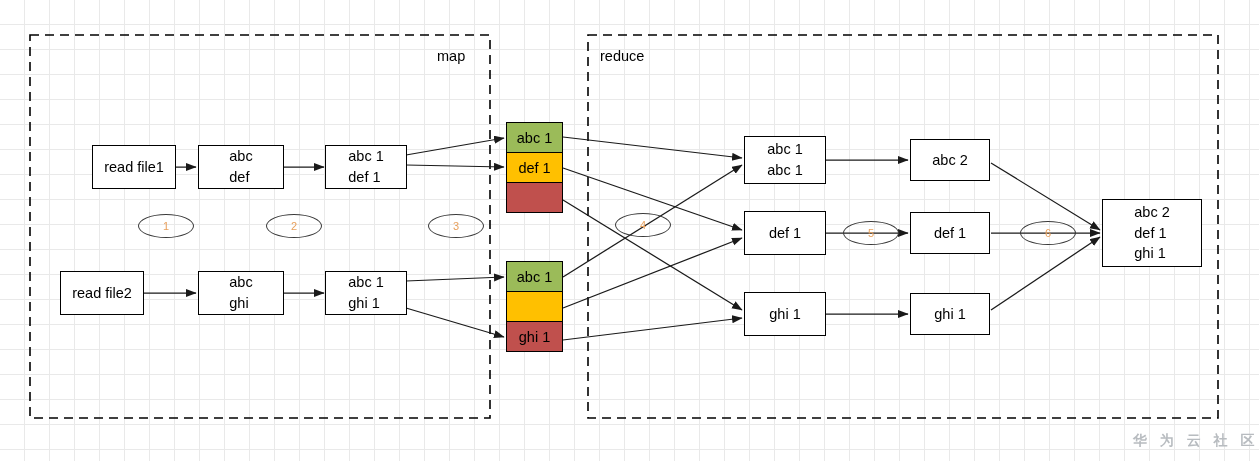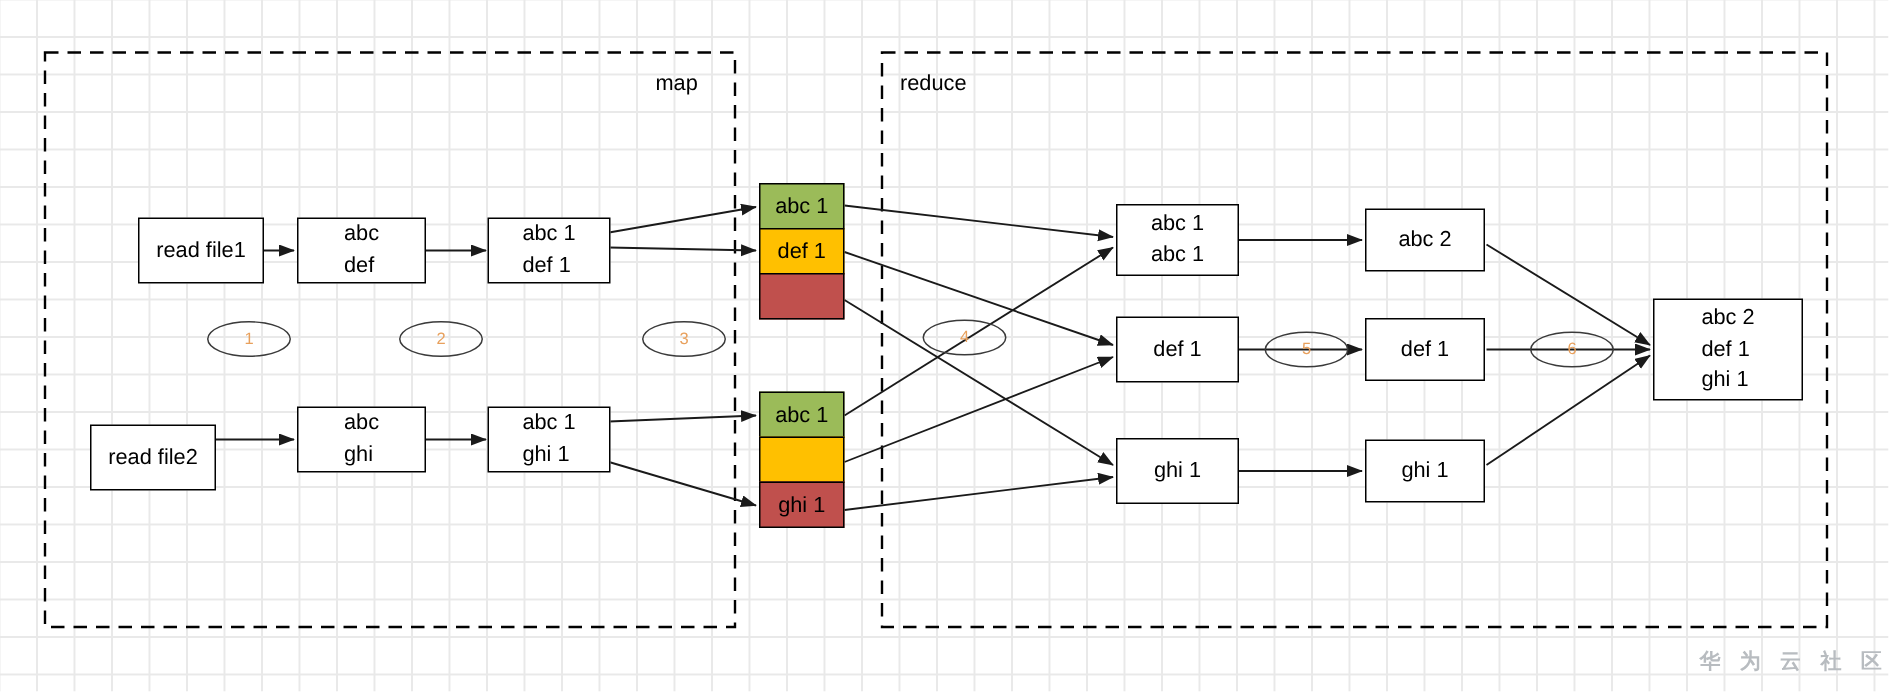--- a/index.html
+++ b/index.html
@@ -142,21 +142,21 @@
 
   <div class="group-label" style="left:437px; top:48px;">map</div>
   <div class="group-label" style="left:600px; top:48px;">reduce</div>
 
   <div class="node" style="left:60px; top:145px; width:84px; height:44px;margin-left:32px;">read file1</div>
   <div class="node" style="left:198px; top:145px; width:86px; height:44px;">abc
 def</div>
   <div class="node" style="left:325px; top:145px; width:82px; height:44px;">abc 1
 def 1</div>
 
-  <div class="node" style="left:60px; top:271px; width:84px; height:44px;margin-top:12px;">read file2</div>
+  <div class="node" style="left:60px; top:271px; width:84px; height:44px;">read file2</div>
   <div class="node" style="left:198px; top:271px; width:86px; height:44px;">abc
 ghi</div>
   <div class="node" style="left:325px; top:271px; width:82px; height:44px;">abc 1
 ghi 1</div>
 
   <div class="part" style="left:506px; top:122px; width:57px; height:31px; background:#9bbb59;">abc 1</div>
   <div class="part" style="left:506px; top:152px; width:57px; height:31px; background:#ffc000;">def 1</div>
   <div class="part" style="left:506px; top:182px; width:57px; height:31px; background:#c0504d;"></div>
 
   <div class="part" style="left:506px; top:261px; width:57px; height:31px; background:#9bbb59;">abc 1</div>

